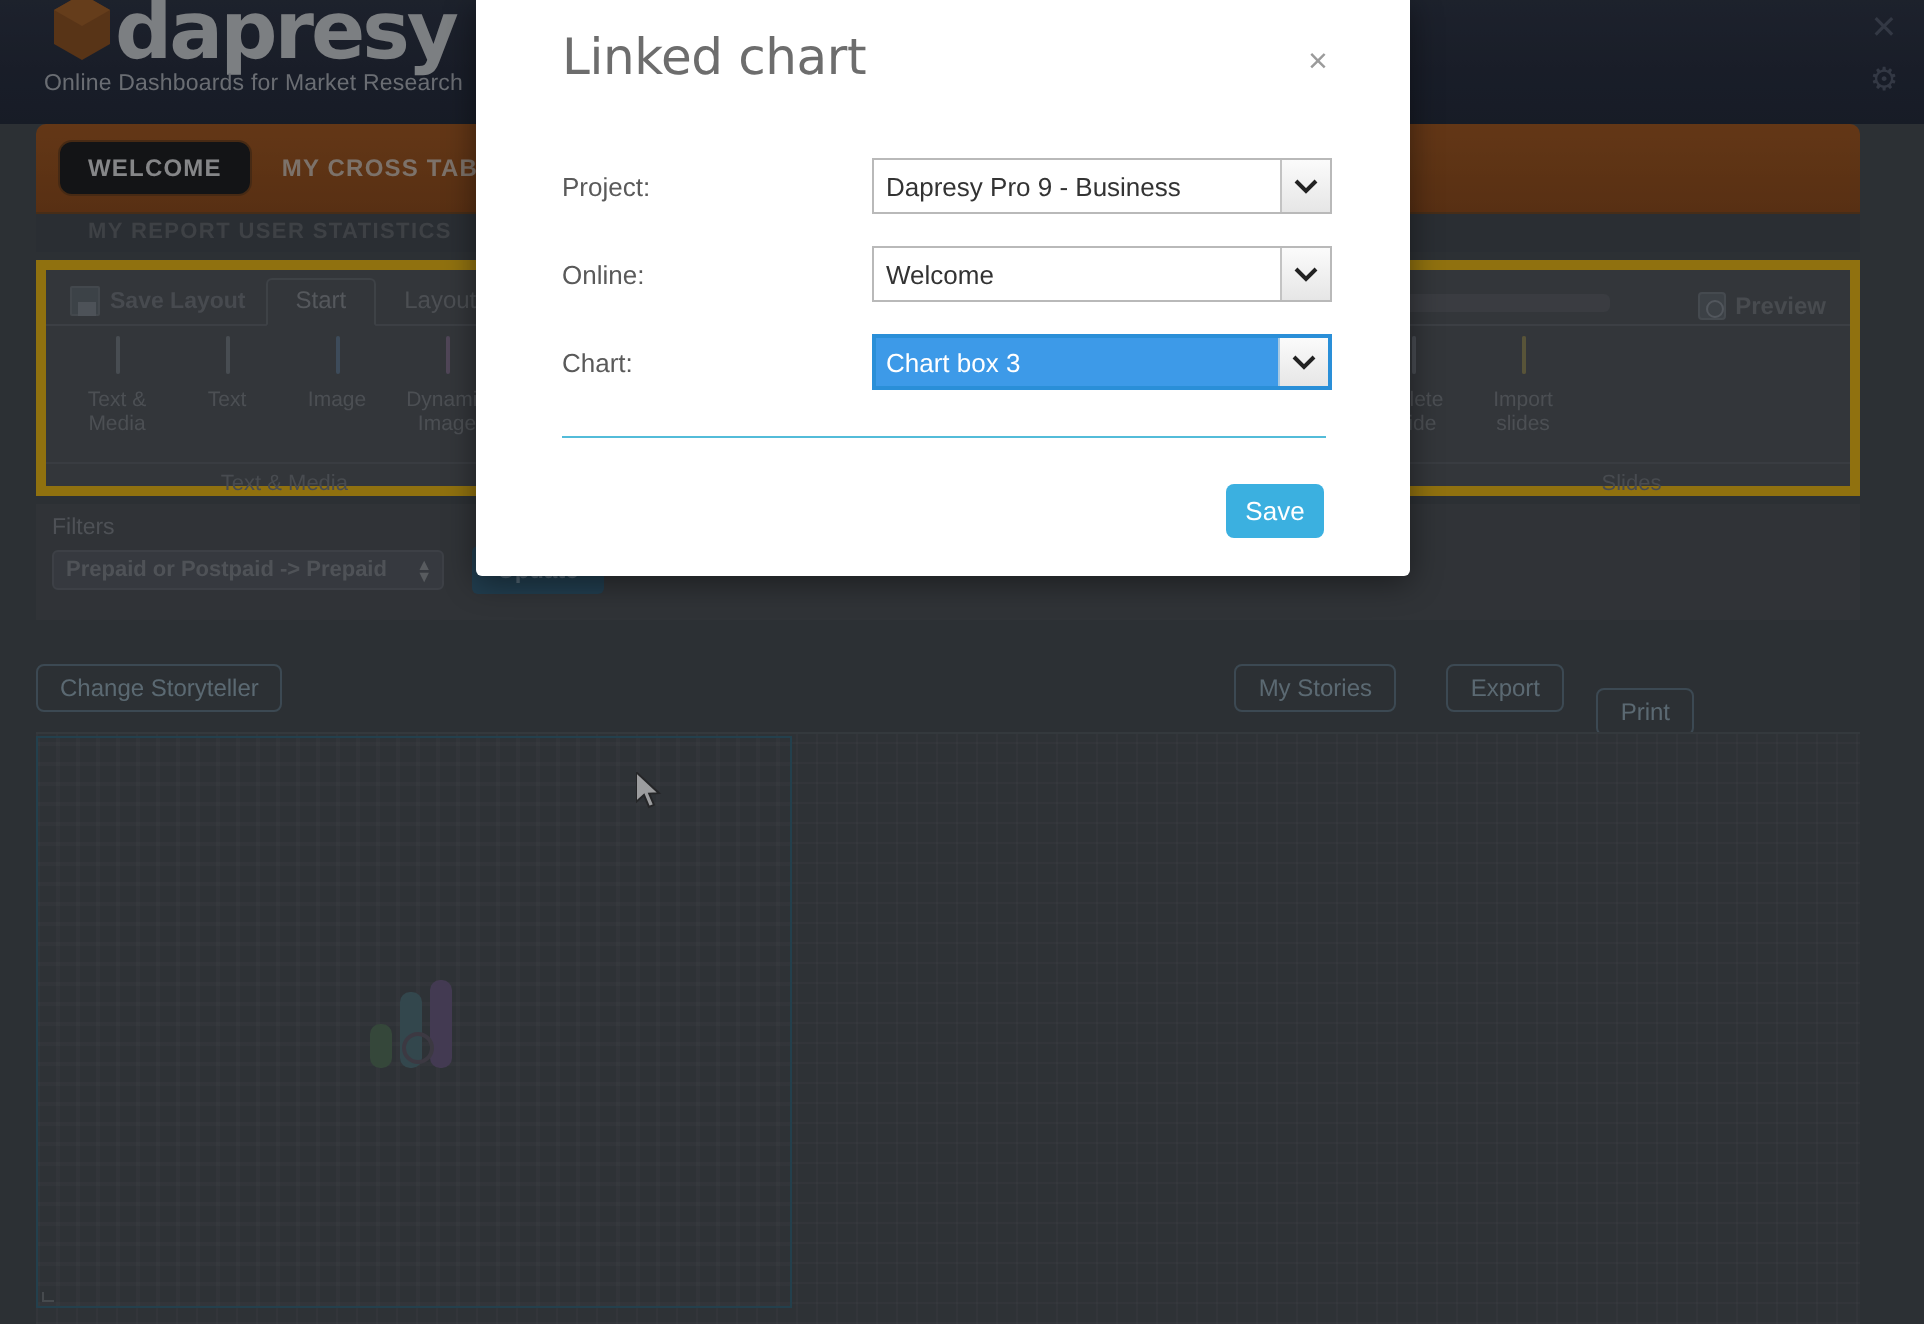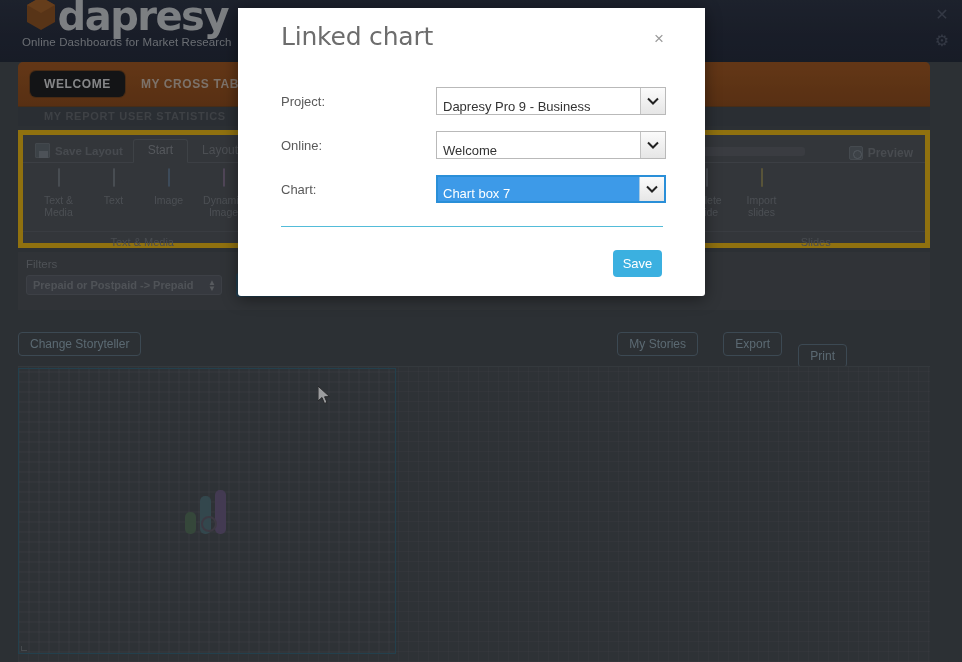--- a/index.html
+++ b/index.html
@@ -216,21 +216,21 @@
     z-index: 40;
   }
 
   
   .dim {
     position: absolute; inset: 0; background: rgba(20,22,26,.42); z-index: 50;
   }
 
   
   .modal {
-    position: absolute; left: 238px; top: 8px; width: 467px; height: 288px;
+    position: absolute; left: 238px; top: 0; width: 467px; height: 288px;
     background: #ffffff; z-index: 60;
     box-shadow: 0 3px 16px rgba(0,0,0,.45);
     border-radius: 0 0 3px 3px;
   }
   .modal-title {
     position: absolute; left: 43px; top: 14px;
     font-size: 25px; color: #6d6d6d; font-weight: normal;
     font-family: "DejaVu Sans", sans-serif; letter-spacing: -.2px;
   }
   .modal-close {
@@ -243,21 +243,21 @@
     display: flex; align-items: center;
   }
   .row1 { top: 79px; }
   .row2 { top: 123px; }
   .row3 { top: 167px; }
   .frm-label {
     width: 155px; font-size: 13px; color: #5a5a5a;
   }
   .sel {
     width: 230px; height: 28px; position: relative;
-    border: 1px solid #b9b9b9; background: #ffffff; display: flex; align-items: flex-end;
+    border: 1px solid #b9b9b9; background: #ffffff; display: flex; align-items: center;
   }
   .sel .val {
     flex: 1; font-size: 13px; color: #333; padding-left: 6px;
     white-space: nowrap; overflow: hidden;
   }
   .sel .arrow {
     width: 25px; height: 26px; background: linear-gradient(180deg,#fbfbfb,#e6e6e6);
     border-left: 1px solid #c3c3c3; display: flex; align-items: center; justify-content: center;
   }
   .sel .arrow svg { display: block; }
@@ -433,21 +433,21 @@
           <svg width="12" height="8" viewBox="0 0 12 8">
               <path d="M1 1.5 L6 6.5 L11 1.5" fill="none" stroke="#222" stroke-width="2"></path>
             </svg>
         </span>
       </div>
     </div>
 
     <div class="form-row row3">
       <span class="frm-label">Chart:</span>
       <div class="sel focused">
-        <span class="val">Chart box 7</span>
+        <span class="val">Chart box 3</span>
         <span class="arrow">
           <svg width="12" height="8" viewBox="0 0 12 8">
               <path d="M1 1.5 L6 6.5 L11 1.5" fill="none" stroke="#222" stroke-width="2"></path>
             </svg>
         </span>
       </div>
     </div>
 
     <div class="divider"></div>
     <button class="save-btn">Save</button>

